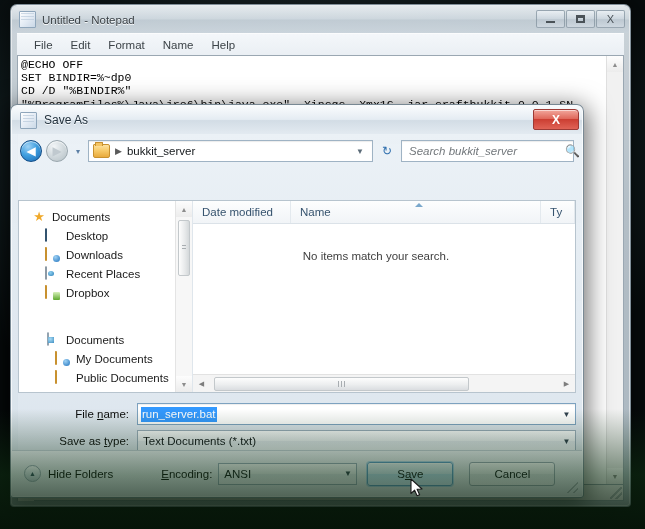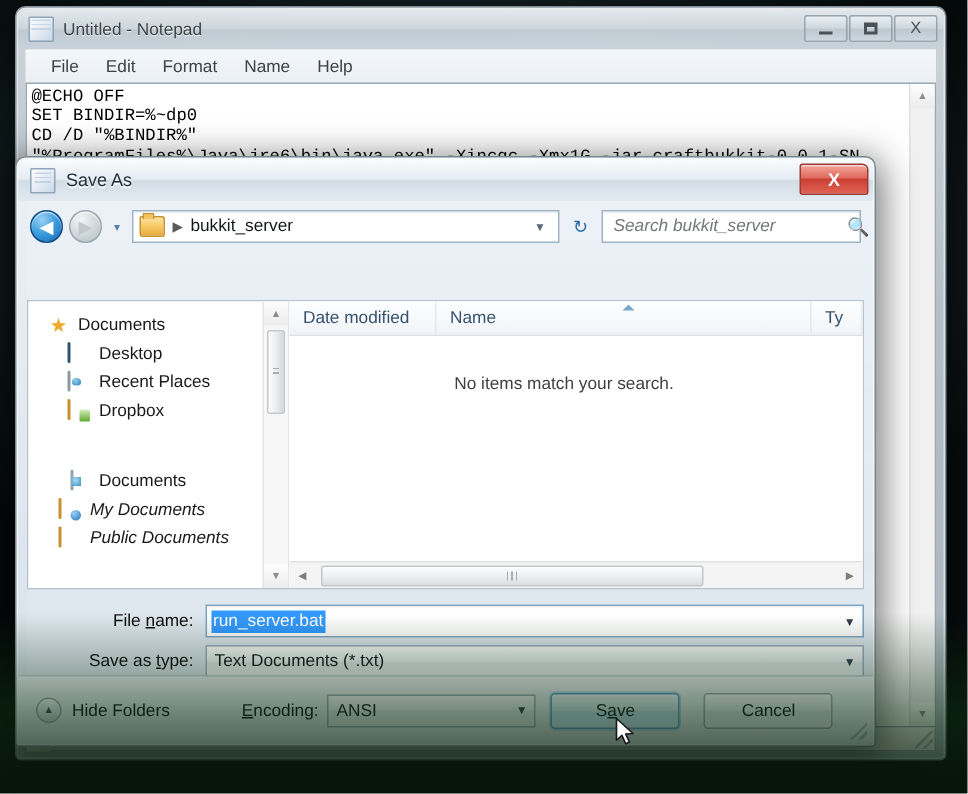--- a/index.html
+++ b/index.html
@@ -378,21 +378,21 @@
   .nav-item {
     display: flex;
     align-items: center;
     height: 19px;
     font-size: 11.5px;
     color: #1a1a1a;
     white-space: nowrap;
   }
   .nav-item.lvl0 { padding-left: 12px; }
   .nav-item.lvl1 { padding-left: 26px; }
-  .nav-item.lvl2 { padding-left: 20px; font-style: italic; }
+  .nav-item.lvl2 { padding-left: 36px; }
   .nav-ico { width: 16px; height: 14px; flex: 0 0 16px; margin-right: 5px; position: relative; }
   .ico-star {
     color: #f0a92b; font-size: 13px; line-height: 14px; text-align: center;
   }
   .ico-desktop {
     background: linear-gradient(180deg,#cfe0ef 0%, #7fa8cd 55%, #3d6ea0 100%);
     border: 1px solid #33536f; border-radius: 1px; height: 12px; width: 14px; margin-top: 1px;
   }
   .ico-folder {
     background: linear-gradient(180deg, #fde2a0 0%, #f7cb6b 45%, #e8aa3c 100%);
@@ -755,20 +755,24 @@
 
       <div id="navpane">
         <div id="navpane-list">
           <div class="nav-item lvl0">
             <span class="nav-ico ico-star">★</span>
             <span>Documents</span>
           </div>
           <div class="nav-item lvl1">
             <span class="nav-ico"><span class="ico-desktop"></span></span>
             <span>Desktop</span>
+          </div>
+          <div class="nav-item lvl1">
+            <span class="nav-ico"><span class="ico-folder blue"></span></span>
+            <span>Downloads</span>
           </div>
           <div class="nav-item lvl1">
             <span class="nav-ico"><span class="ico-recent"></span></span>
             <span>Recent Places</span>
           </div>
           <div class="nav-item lvl1">
             <span class="nav-ico"><span class="ico-folder green"></span></span>
             <span>Dropbox</span>
           </div>
           <div class="nav-item lvl0" style="height:28px"></div>

